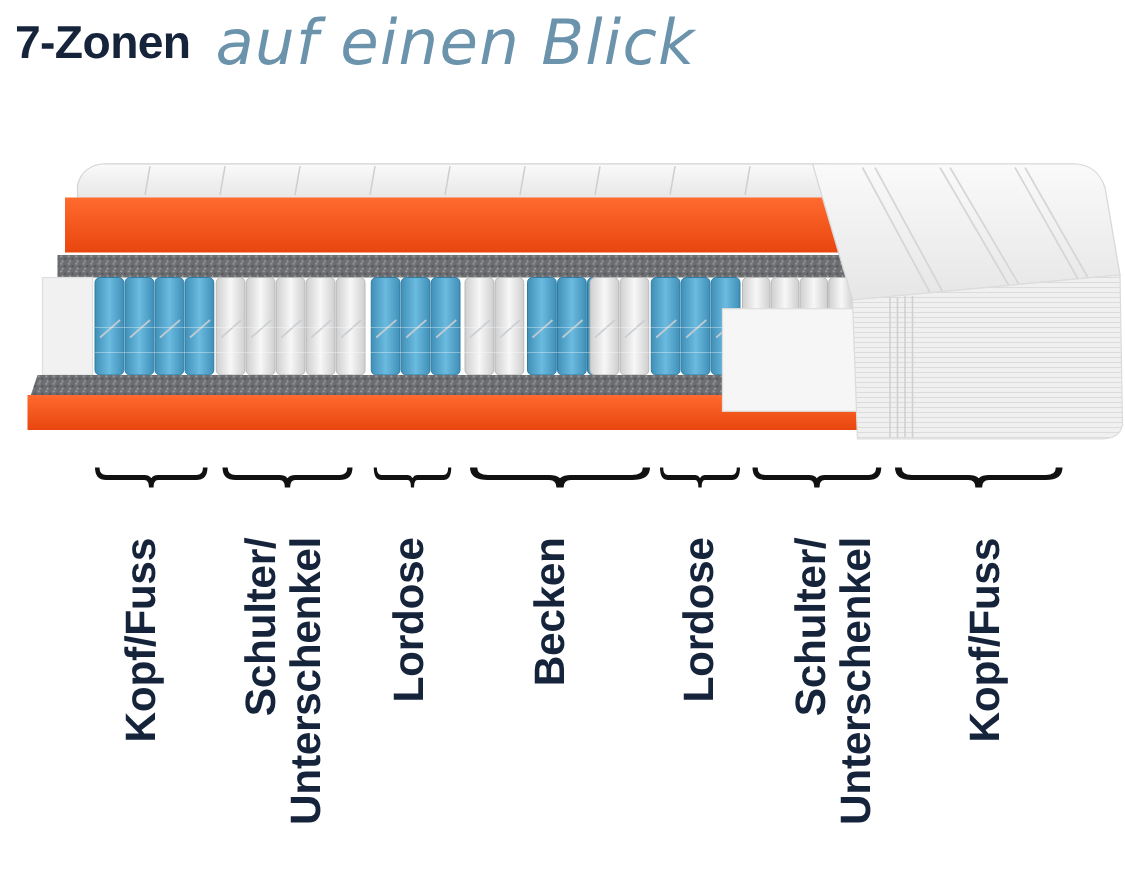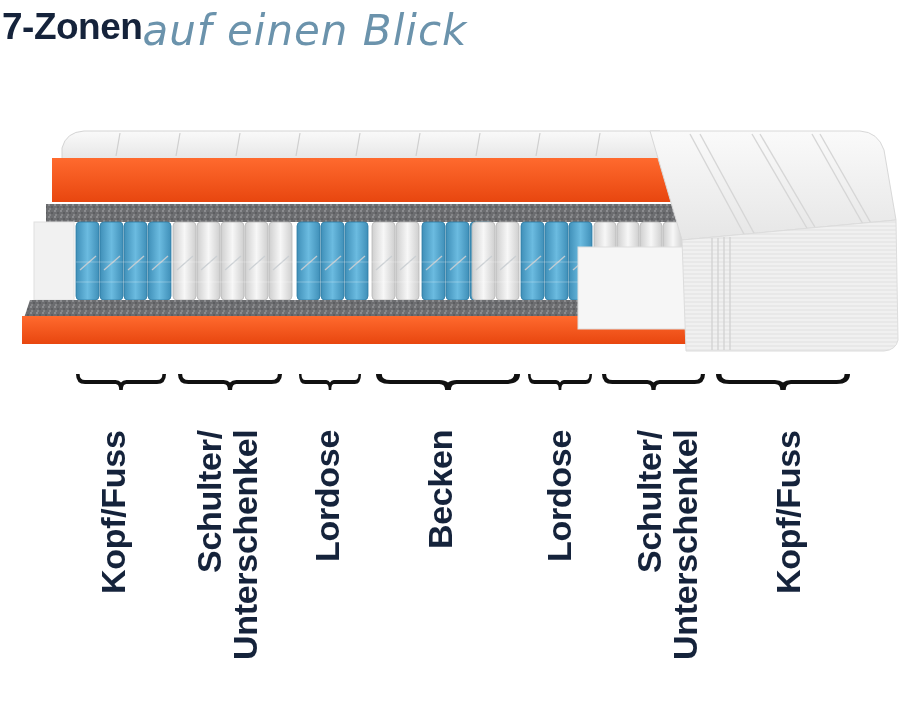--- a/index.html
+++ b/index.html
@@ -1,19 +1,19 @@
 <!DOCTYPE html>
 <html><head>
 <meta charset="utf-8">
 <style>
   html, body { margin: 0; padding: 0; background: #ffffff; }
   body { width: 900px; height: 703px; position: relative; overflow: hidden; font-family: "Liberation Sans", sans-serif; }
-  .title { position: absolute; left: 2px; top: 6px; height: 56px; display: flex; align-items: flex-start; }
+  .title { position: absolute; left: 12px; top: 6px; height: 56px; display: flex; align-items: center; gap: 20px; }
   .title-bold { font-family: "Liberation Sans", sans-serif; font-weight: bold; font-size: 37px; color: #15233b; letter-spacing: -0.5px; }
-  .title-script { font-family: "DejaVu Sans", sans-serif; font-size: 42px; color: #6b93ac; font-style: italic; letter-spacing: 1px; }
+  .title-script { font-family: "DejaVu Sans", sans-serif; font-size: 50px; color: #6b93ac; font-style: italic; letter-spacing: 1px; }
 
   .mattress { position: absolute; left: 0; top: 0; width: 900px; height: 360px; }
 
   .brace { position: absolute; top: 372px; height: 22px; }
   .brace svg { width: 100%; height: 100%; display: block; overflow: visible; }
 
   .label { position: absolute; top: 430px; height: 270px; display: flex; align-items: flex-start; justify-content: center; }
   .label-inner { writing-mode: vertical-rl; transform: rotate(180deg); font-weight: bold; font-size: 34px; line-height: 36px; color: #15233b; text-align: right; white-space: nowrap; letter-spacing: -0.3px; }
 </style>
 </head>

